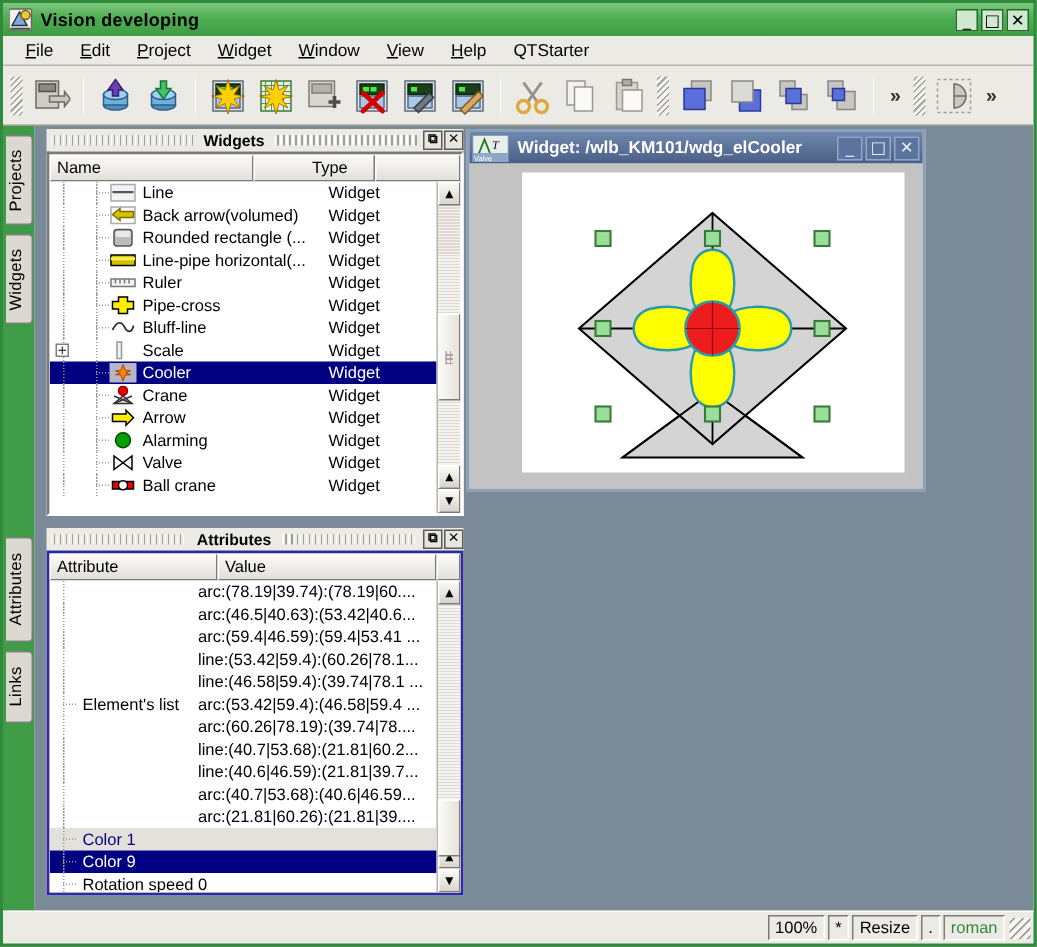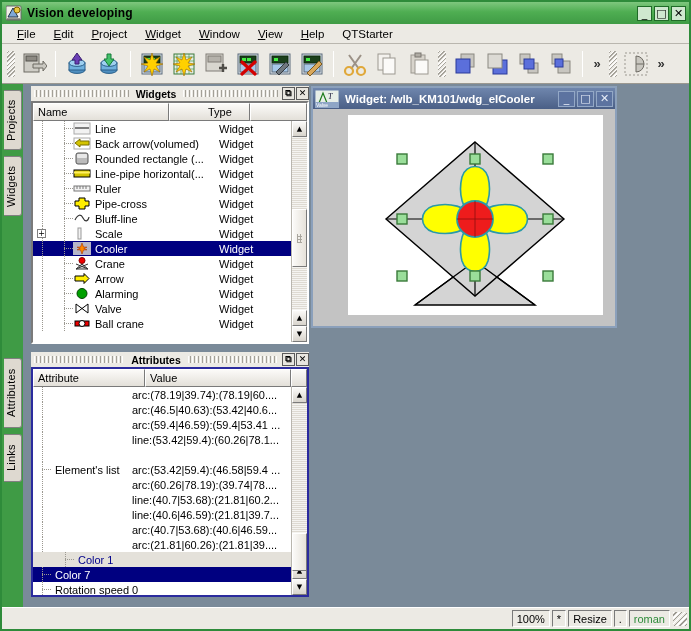--- a/index.html
+++ b/index.html
@@ -260,21 +260,21 @@
   }
   .arow.sel { background: #000080; color: #fff; }
   .arow .attr {
     flex: 0 0 auto; width: 96px; display: flex; align-items: center;
     overflow: hidden;
   }
   .arow .val {
     flex: 1 1 auto; padding-left: 3px; overflow: hidden;
     display: flex; align-items: center;
   }
-  .arow.blue .attr, .arow.blue .val { color: #00008b; margin-left: 23px; }
+  .arow.blue .attr, .arow.blue .val { color: #00008b; }
   .arow.sel .attr, .arow.sel .val { color: #fff; }
   .swatch {
     width: 16px; height: 12px; border: 1px solid #000;
     margin-right: 5px; flex: 0 0 16px;
   }
   .val-sel-box {
     border: 1px dotted #fff; padding: 0 2px; margin-left: -2px;
   }
 
   
@@ -855,20 +855,21 @@
                     </div>
                   </div>
                 <div class="val">line:(53.42|59.4):(60.26|78.1...</div>
               </div>
               <div class="arow">
                 <div class="attr">
                     <div style="width:22px;height:15px;position:relative;">
                       <div class="dotline"></div>
                     </div>
                   </div>
+                <div class="val">line:(46.58|59.4):(39.74|78.1 ...</div>
               </div>
               <div class="arow">
                 <div class="attr">
                   <div style="width:22px;height:15px;position:relative;">
                       <div class="dotline"></div>
                       <div class="dotbranch"></div>
                     </div>
                   <span>Element's list</span>
                 </div>
                 <div class="val">arc:(53.42|59.4):(46.58|59.4 ...</div>
@@ -923,21 +924,21 @@
                   <span>Color 1</span>
                 </div>
               </div>
 
               <div class="arow sel">
                 <div class="attr">
                   <div style="width:22px;height:15px;position:relative;">
                       <div class="dotline"></div>
                       <div class="dotbranch"></div>
                     </div>
-                  <span>Color 7</span>
+                  <span>Color 9</span>
                 </div>
               </div>
 
               <div class="arow">
                 <div class="attr">
                   <div style="width:22px;height:15px;position:relative;">
                       <div class="dotline"></div>
                       <div class="dotbranch"></div>
                     </div>
                   <span>Rotation speed</span>

